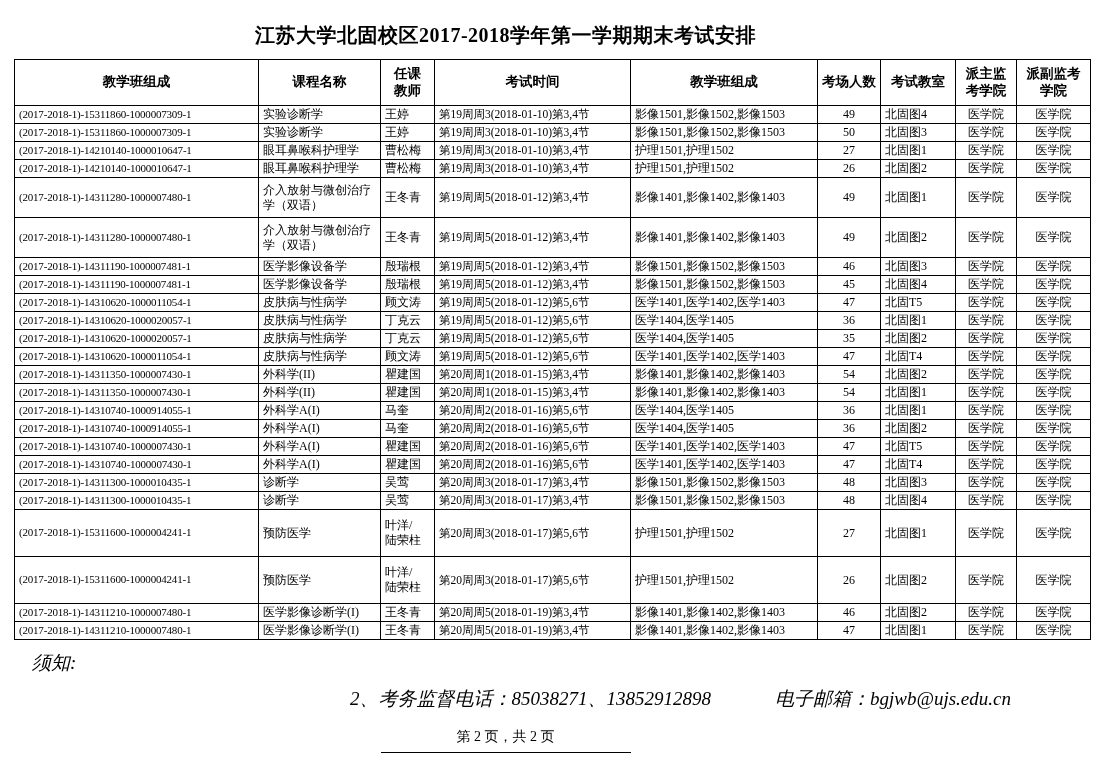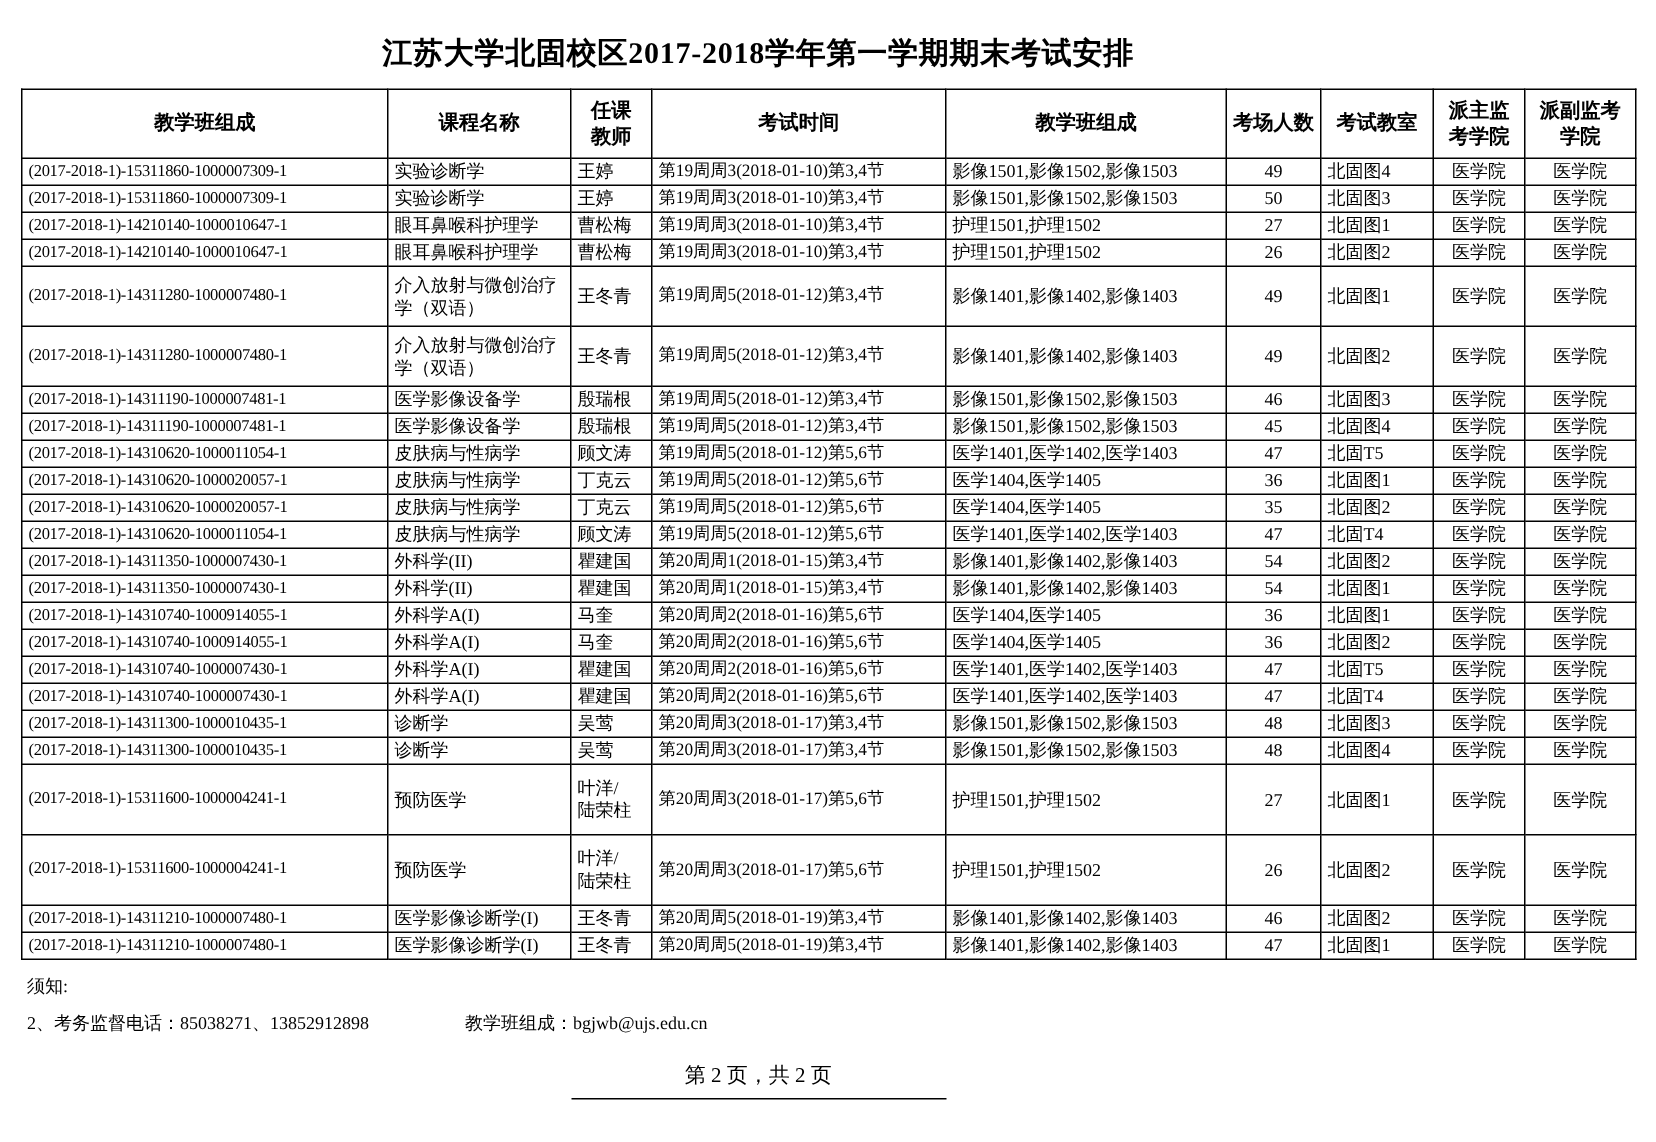--- a/index.html
+++ b/index.html
@@ -51,23 +51,23 @@
   col.w-id      { width: 244px; }
   col.w-course  { width: 122px; }
   col.w-teacher { width: 54px;  }
   col.w-time    { width: 196px; }
   col.w-class   { width: 187px; }
   col.w-count   { width: 63px;  }
   col.w-room    { width: 75px;  }
   col.w-chief   { width: 61px;  }
   col.w-deputy  { width: 74px;  }
 
-  .notes { margin: 9px 0 0 18px; font-size: 12px; }
+  .notes { margin: 9px 0 0 32px; font-size: 19px; font-style: italic; }
   .notes .note-line { margin-top: 8px; line-height: 1.45; }
-  .note-row2 { display: flex; }
+  .note-row2 { display: flex; justify-content: flex-end; }
   .note-row2 .note-email { margin-left: 64px; }
   .page-footer {
     margin-top: 16px;
     text-align: center;
     font-size: 14px;
   }
   .page-footer .page-num {
     display: inline-block;
     padding: 0 10px 6px 10px;
     border-bottom: 1px solid #000;
@@ -376,21 +376,21 @@
           <td class="c-center">医学院</td>
           <td class="c-center">医学院</td>
         </tr>
       </tbody>
   </table>
 
   <div class="notes">
     <div class="note-line">须知:</div>
     <div class="note-line note-row2">
       <span>2、考务监督电话：85038271、13852912898</span>
-      <span class="note-email">教学班组成：bgjwb@ujs.edu.cn</span>
+      <span class="note-email">电子邮箱：bgjwb@ujs.edu.cn</span>
     </div>
   </div>
 
   <div class="page-footer">
     <span class="page-num">第 2 页，共 2 页</span>
   </div>
 
 </div>
 
 </body></html>

